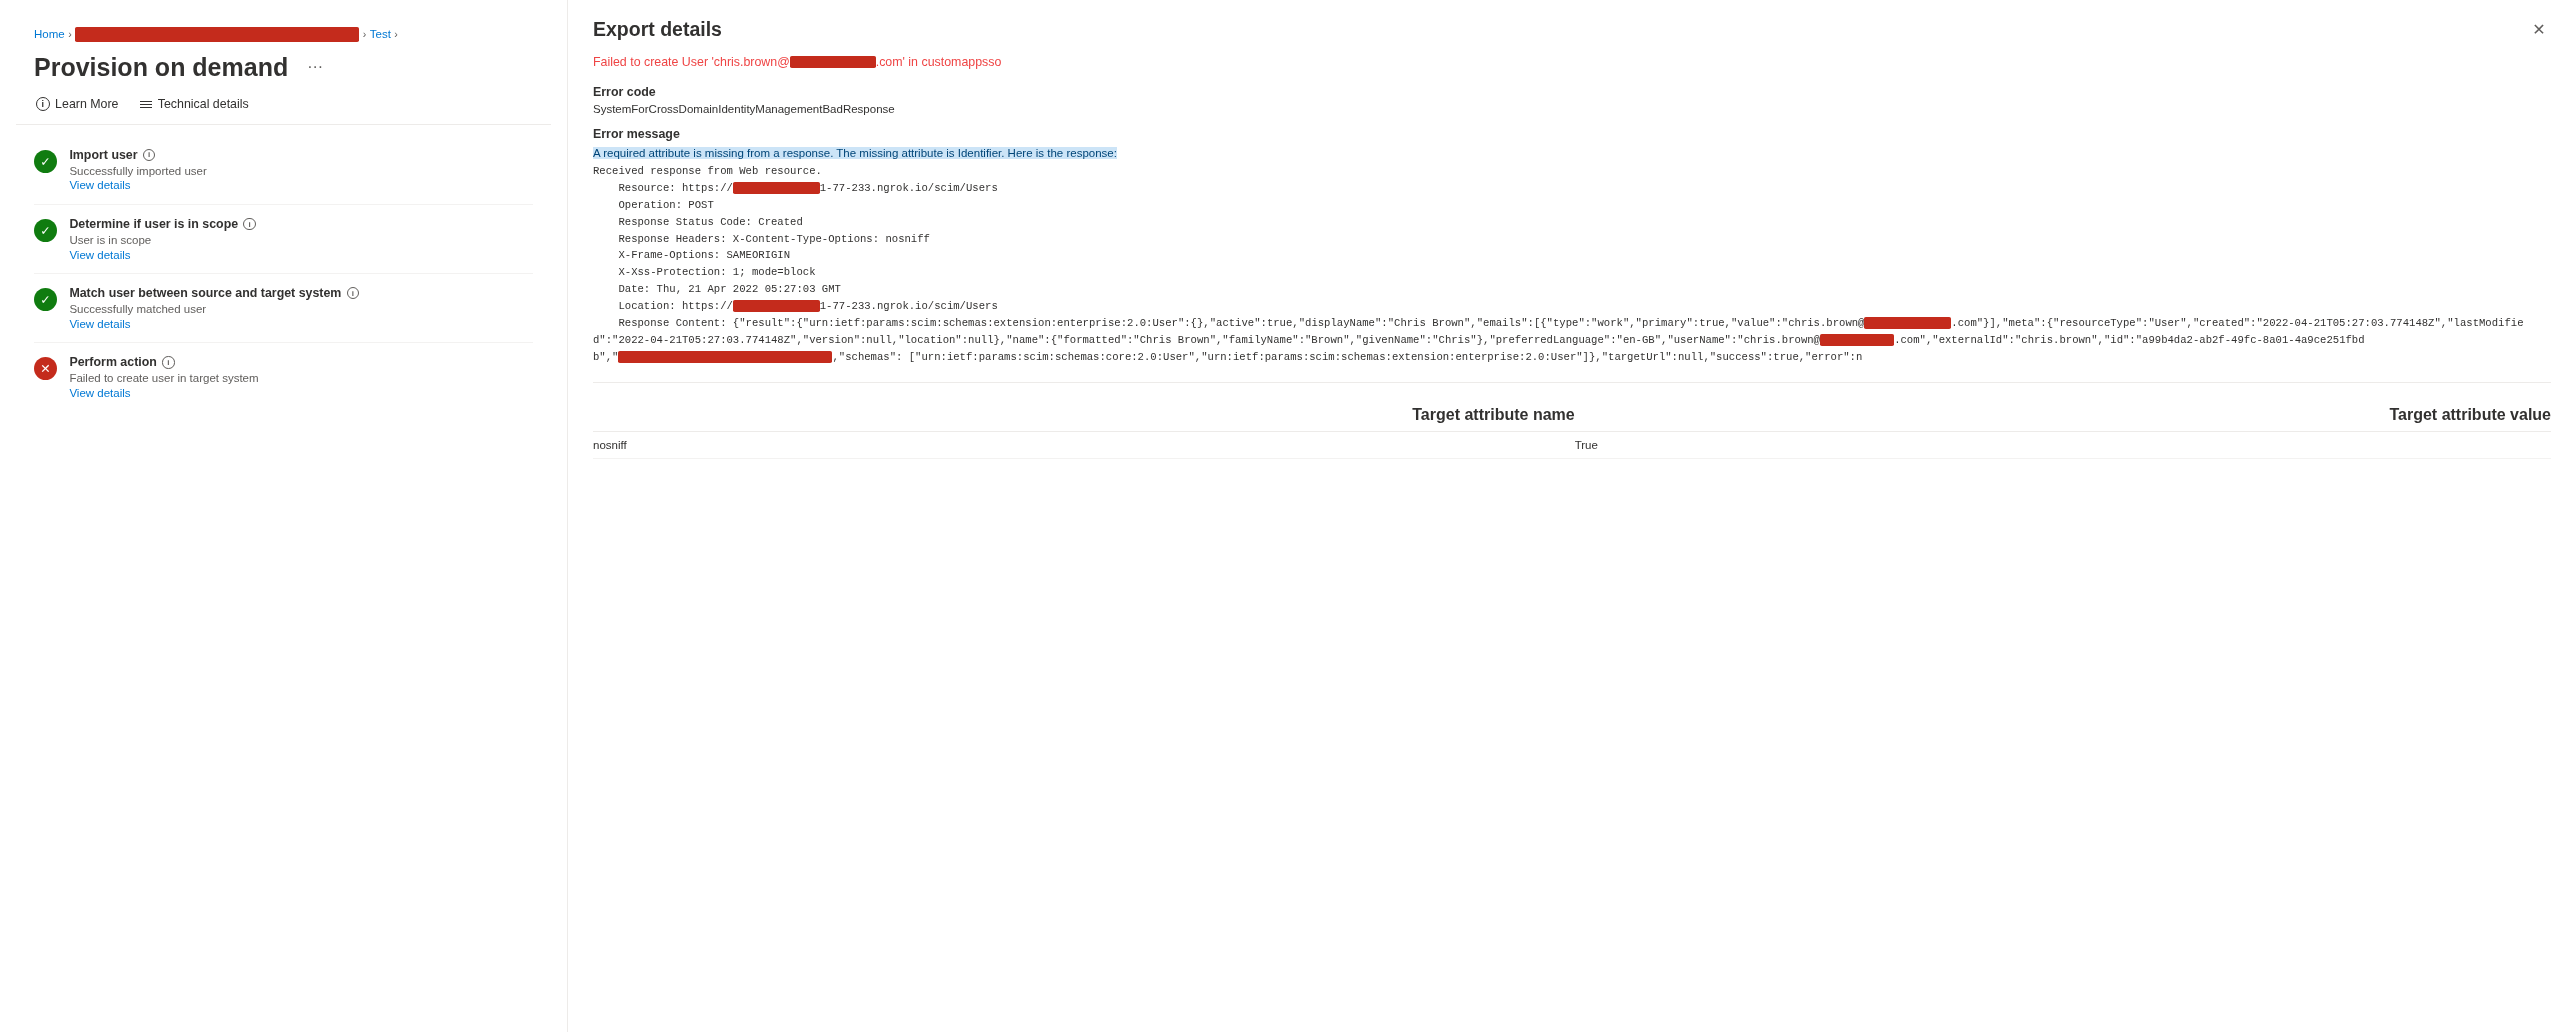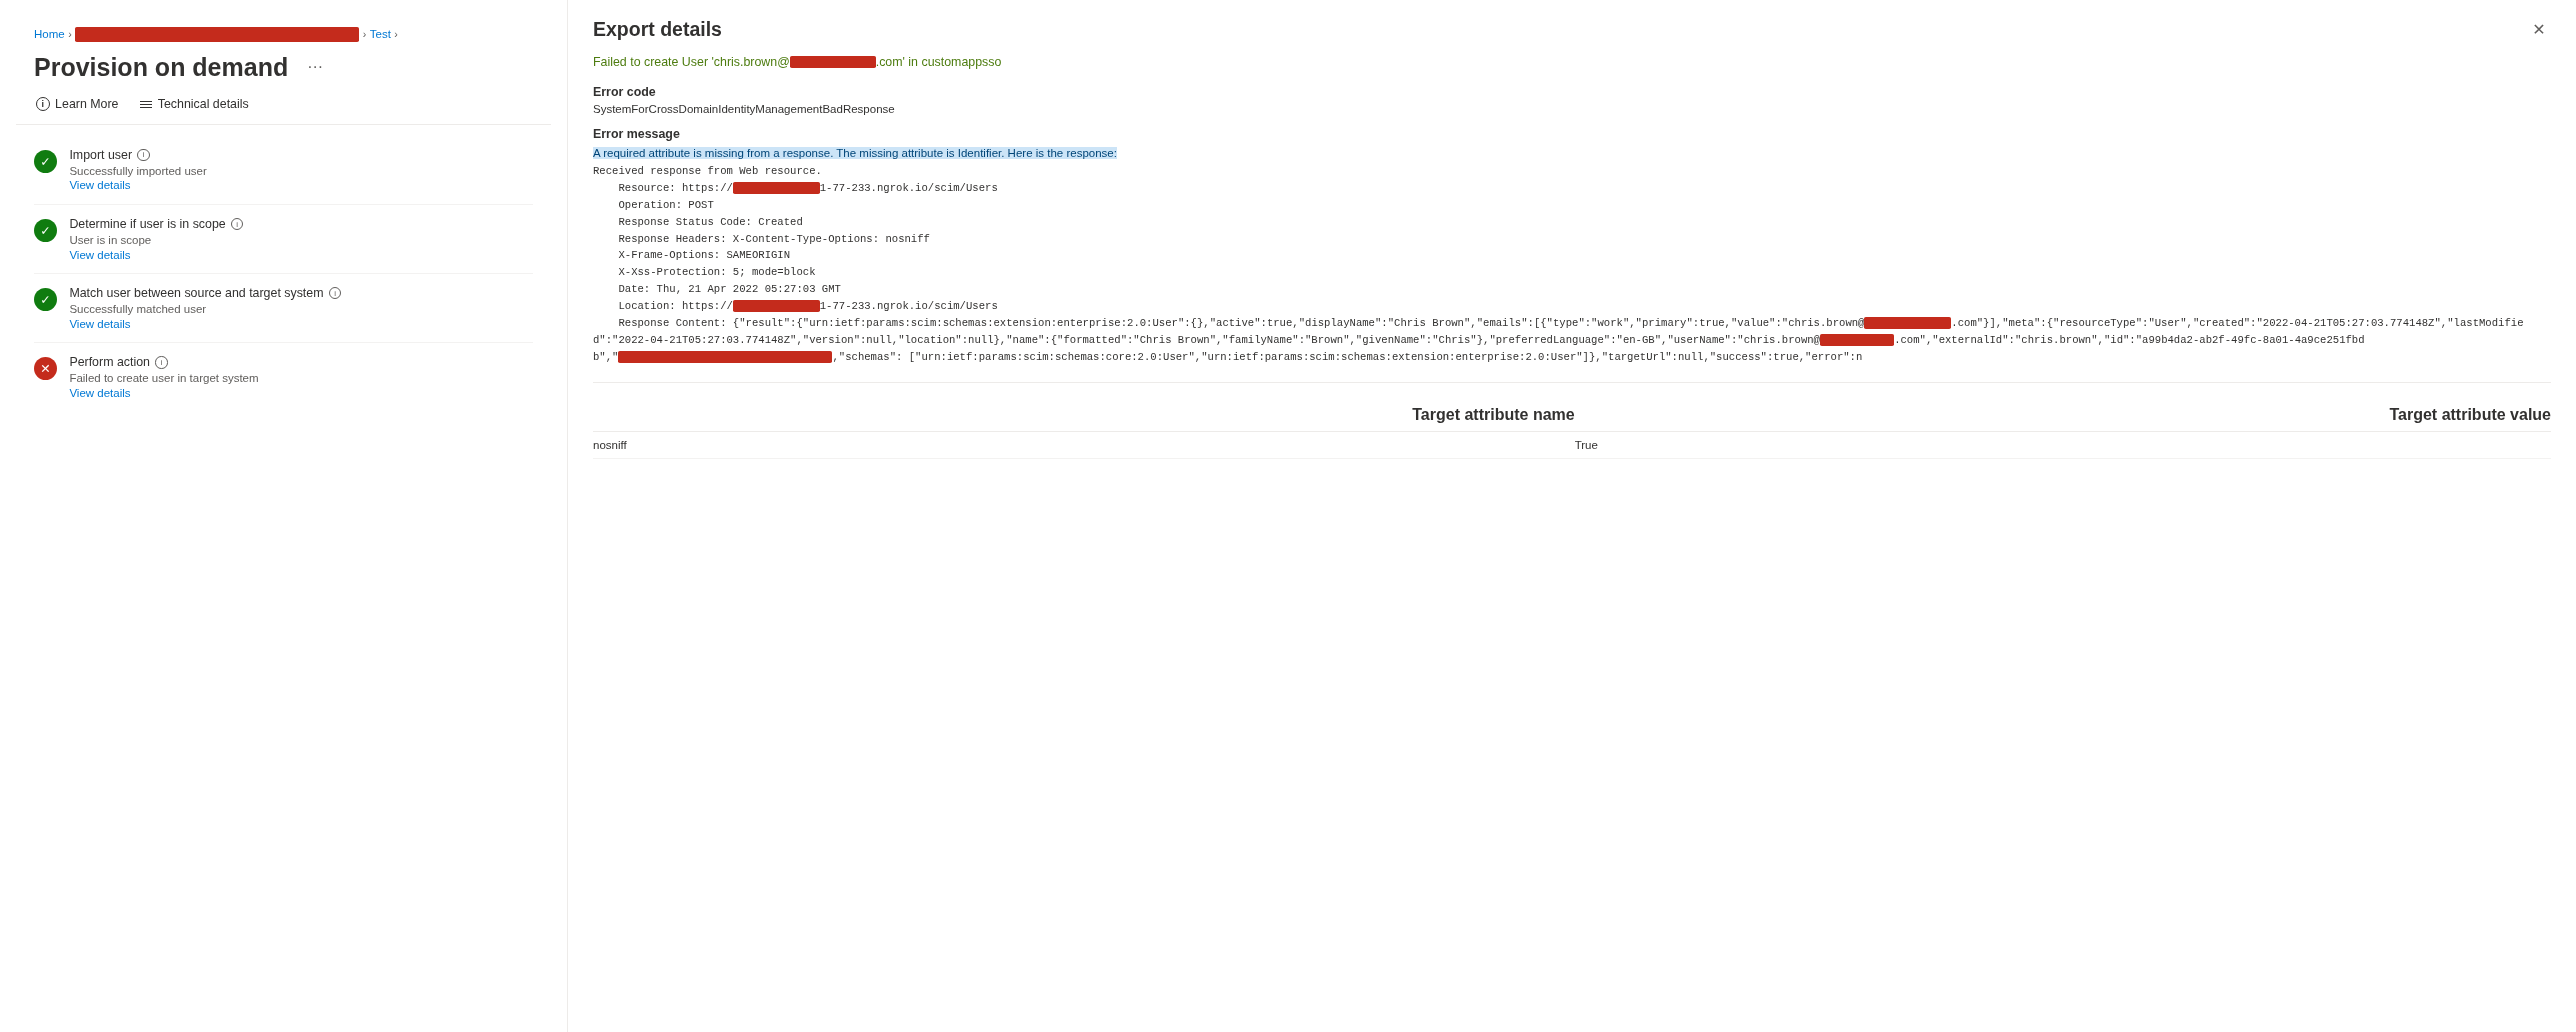--- a/index.html
+++ b/index.html
@@ -124,21 +124,21 @@
       font-size: 12.4px;
     }
 
     .step-content {
       display: flex;
       flex-direction: column;
       gap: 2.7px;
     }
     .step-title {
       font-size: 12.4px;
-      font-weight: 400;
+      font-weight: 700;
       display: flex;
       align-items: center;
       gap: 5.3px;
       color: #323130;
       text-align: center;
     }
     .step-title .info-icon {
       width: 12.4px; height: 12.4px;
       border: 1.3px solid #605e5c;
       border-radius: 50%;
@@ -180,21 +180,21 @@
       background: none;
       border: none;
       font-size: 16px;
       cursor: pointer;
       color: #605e5c;
       padding: 1.8px 5.3px;
     }
 
     .error-summary {
       font-size: 12.4px;
-      color: #4d7c0f;
+      color: #ef4444;
       margin-bottom: 16px;
     }
     .error-summary .redacted-inline {
       background: #c42b1c;
       color: #c42b1c;
       border-radius: 1.8px;
       padding: 0 27px;
       font-size: 11.5px;
     }
 
@@ -372,21 +372,21 @@
     <div class="detail-label">Error message</div>
     <div class="error-message-text">
       <span class="highlight-blue">A required attribute is missing from a response.  The missing attribute is Identifier.  Here is the response:</span>
       <br>
       <div class="code-block">Received response from Web resource.
     Resource: https://<span class="redacted-code">&nbsp;&nbsp;&nbsp;&nbsp;&nbsp;&nbsp;&nbsp;&nbsp;</span><span>1-77-233.ngrok.io/scim/Users</span>
 <span>    Operation: POST</span>
 <span>    Response Status Code: Created</span>
 <span>    Response Headers: X-Content-Type-Options: nosniff</span>
 <span>    X-Frame-Options: SAMEORIGIN</span>
-<span>    X-Xss-Protection: 5; mode=block</span>
+<span>    X-Xss-Protection: 1; mode=block</span>
 <span>    Date: Thu, 21 Apr 2022 05:27:03 GMT</span>
     Location: https://<span class="redacted-code">&nbsp;&nbsp;&nbsp;&nbsp;&nbsp;&nbsp;&nbsp;&nbsp;</span><span>1-77-233.ngrok.io/scim/Users</span>
     Response Content: {"result":{"urn:ietf:params:scim:schemas:extension:enterprise:2.0:User":{},"active":true,"displayName":"Chris Brown","emails":[{"type":"work","primary":true,"value":"chris.brown@<span class="redacted-code">&nbsp;&nbsp;&nbsp;&nbsp;&nbsp;&nbsp;&nbsp;&nbsp;</span>.com"}],"meta":{"resourceType":"User","created":"2022-04-21T05:27:03.774148Z","lastModified":"2022-04-21T05:27:03.774148Z","version":null,"location":null},"name":{"formatted":"Chris Brown","familyName":"Brown","givenName":"Chris"},"preferredLanguage":"en-GB","userName":"chris.brown@<span class="redacted-code">&nbsp;&nbsp;&nbsp;&nbsp;&nbsp;&nbsp;</span>.com","externalId":"chris.brown","id":"a99b4da2-ab2f-49fc-8a01-4a9ce251fbdb","<span class="redacted-code">&nbsp;&nbsp;&nbsp;&nbsp;&nbsp;&nbsp;&nbsp;&nbsp;&nbsp;&nbsp;&nbsp;&nbsp;&nbsp;&nbsp;&nbsp;&nbsp;&nbsp;&nbsp;&nbsp;&nbsp;&nbsp;&nbsp;&nbsp;&nbsp;&nbsp;&nbsp;&nbsp;&nbsp;</span>,"schemas": ["urn:ietf:params:scim:schemas:core:2.0:User","urn:ietf:params:scim:schemas:extension:enterprise:2.0:User"]},"targetUrl":null,"success":true,"error":n</div>
     </div>
   </div>
 
   <hr class="divider">
 
   <div class="table-section">
     <table class="attr-table">

